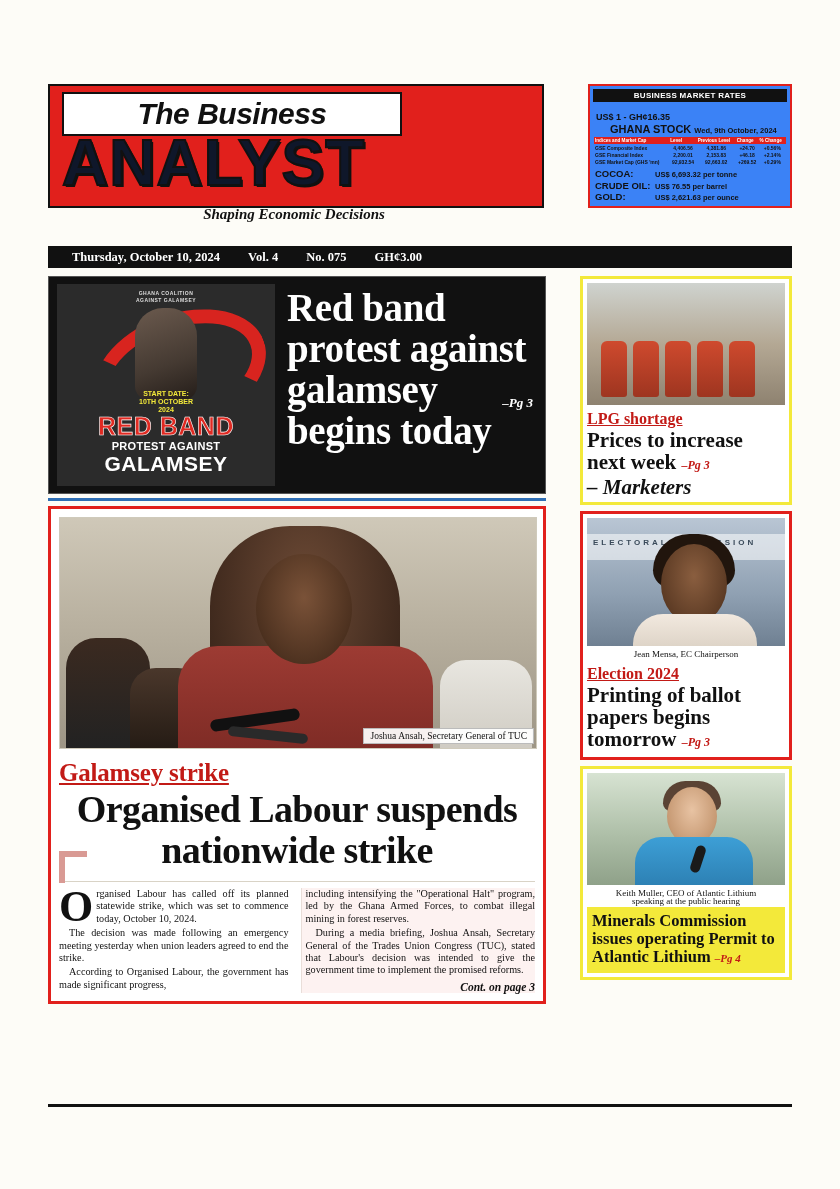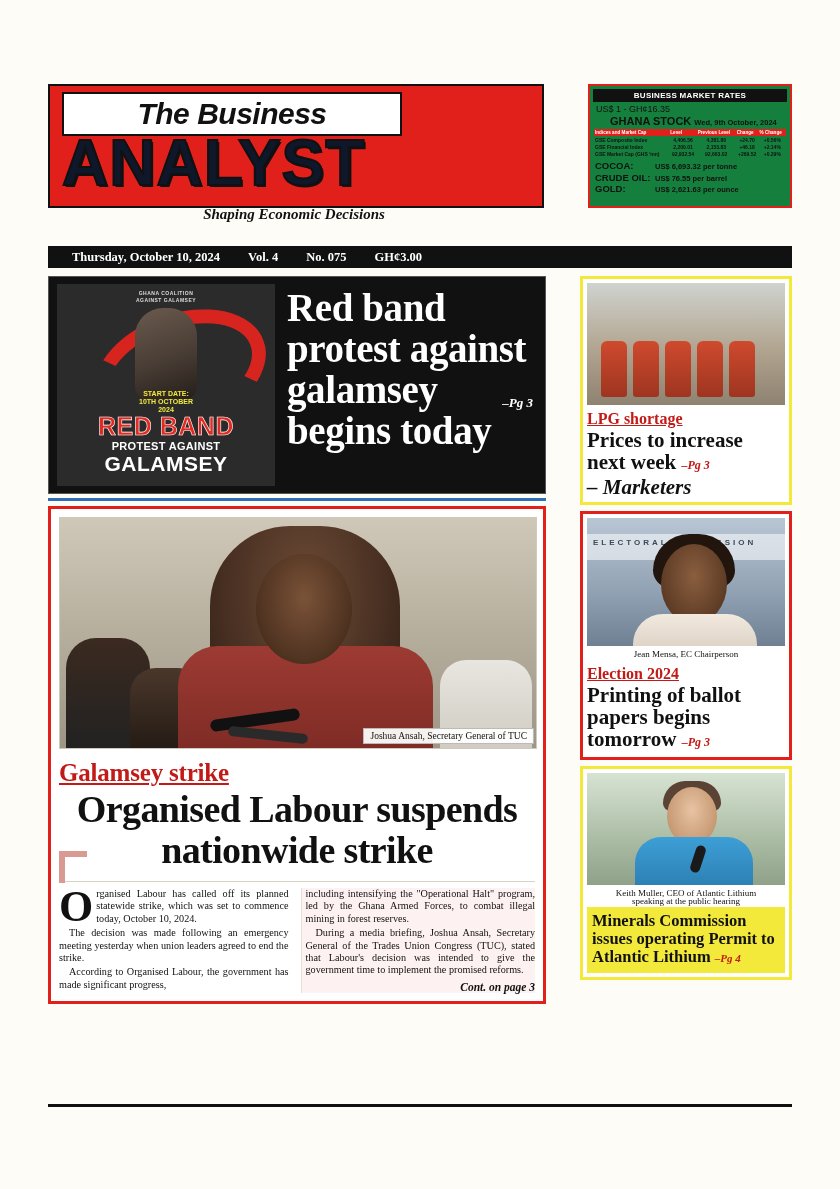--- a/index.html
+++ b/index.html
@@ -90,39 +90,39 @@
     color: #111;
   }
 
   
   .market-box {
     position: absolute;
     left: 540px;
     top: 0;
     width: 204px;
     height: 124px;
-    background: #15803d;
+    background: #3b82f6;
     border: 2px solid #e1201c;
     box-sizing: border-box;
   }
   .market-title {
     margin: 3px 3px 0 3px;
     background: #111;
     color: #ffffff;
     text-align: center;
     font-family: "Liberation Sans", sans-serif;
     font-weight: bold;
     font-size: 8px;
     letter-spacing: 0.3px;
     padding: 2px 0;
   }
   .market-rate {
-    margin: 2px 0 0 6px;
-    font-family: "Liberation Sans", sans-serif;
-    font-weight: normal;
+    margin: 10px 0 0 6px;
+    font-family: "Liberation Sans", sans-serif;
+    font-weight: bold;
     font-size: 9px;
     color: #111;
   }
   .market-stock {
     margin: 1px 0 0 20px;
     font-family: "Liberation Sans", sans-serif;
     font-weight: bold;
     font-size: 11px;
     color: #111;
   }

